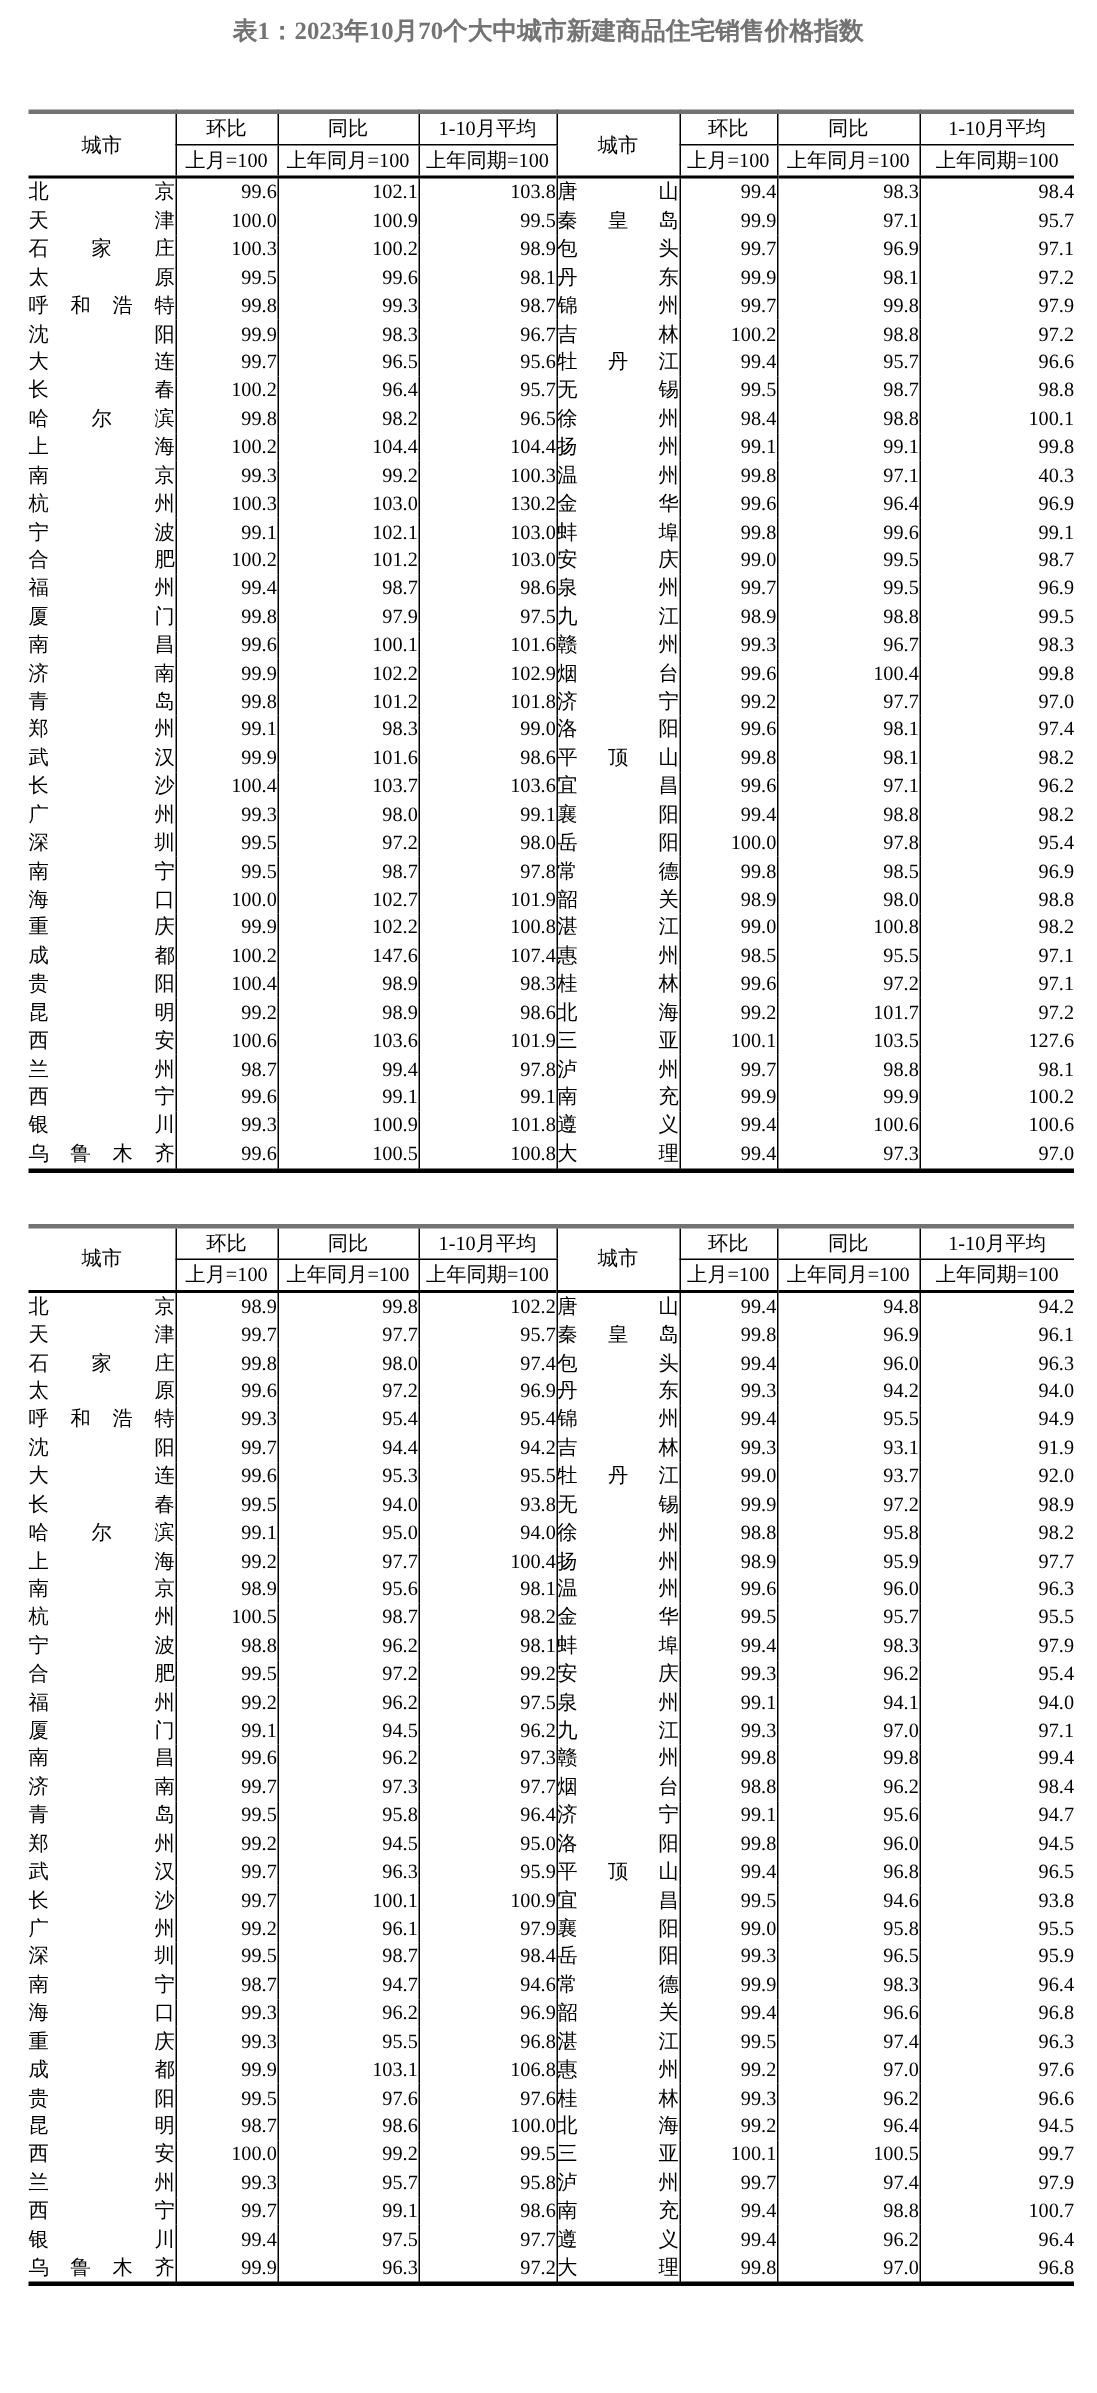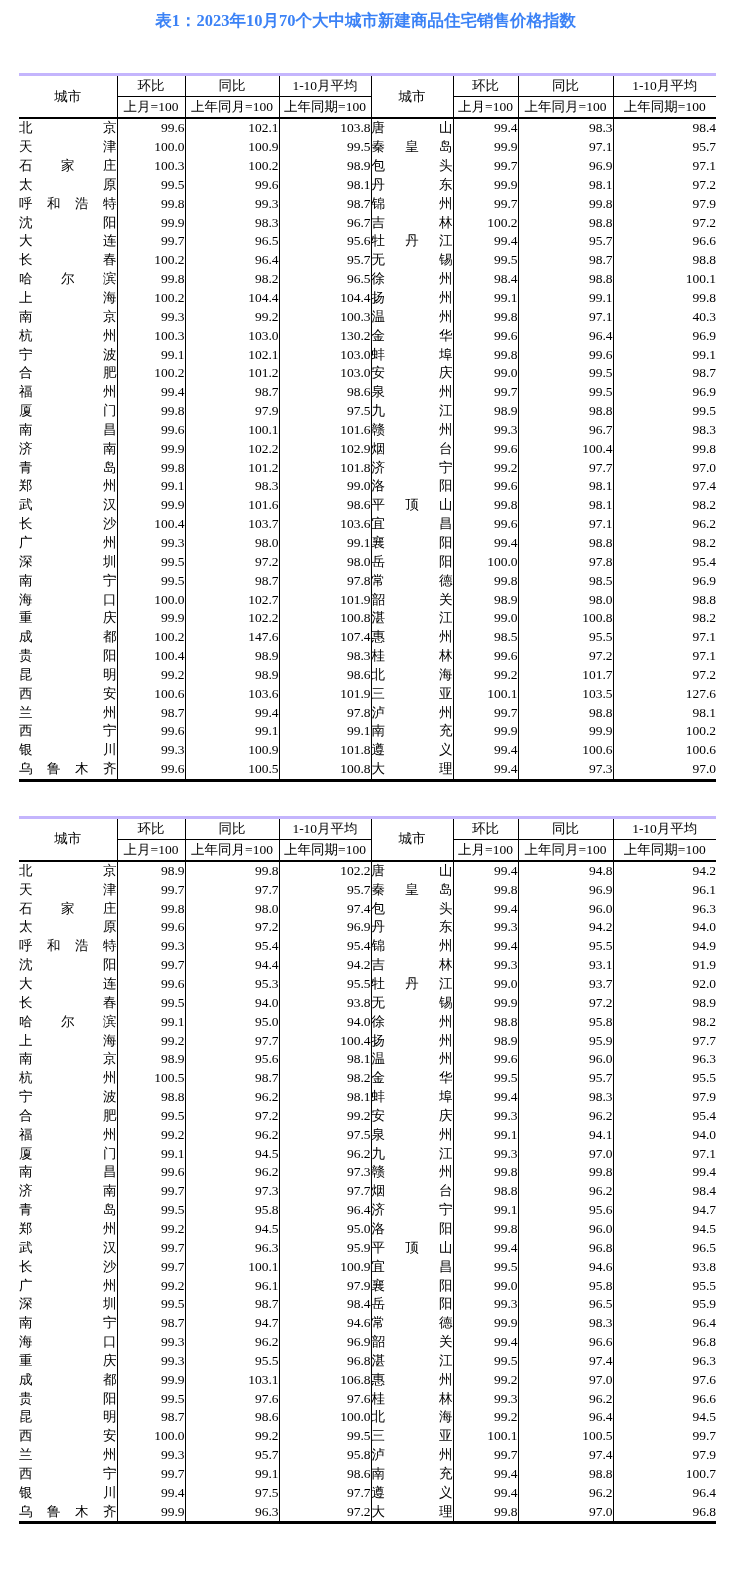--- a/index.html
+++ b/index.html
@@ -8,28 +8,28 @@
     height: 1595px;
     background: #ffffff;
     color: #000000;
     font-family: "Liberation Serif", serif;
   }
   .title {
     text-align: center;
     font-weight: bold;
     font-size: 16.5px;
     line-height: 22px;
-    color: #3b82f6;
+    color: #737373;
   }
   #title1 { margin: 10px 0 0 0; }
   #title2 { margin: 40px 0 0 0; }
   table.idx {
     border-collapse: collapse;
     table-layout: fixed;
-    border-top: 3px solid #c4b5fd;
+    border-top: 3px solid #737373;
     border-bottom: 3px solid #000;
   }
   #table1 { margin: 41px 0 0 19px; }
   #table2 { margin: 34px 0 0 19px; }
   table.idx th {
     font-weight: normal;
     font-size: 13.5px;
     text-align: center;
     height: 20px;
     padding: 0;

